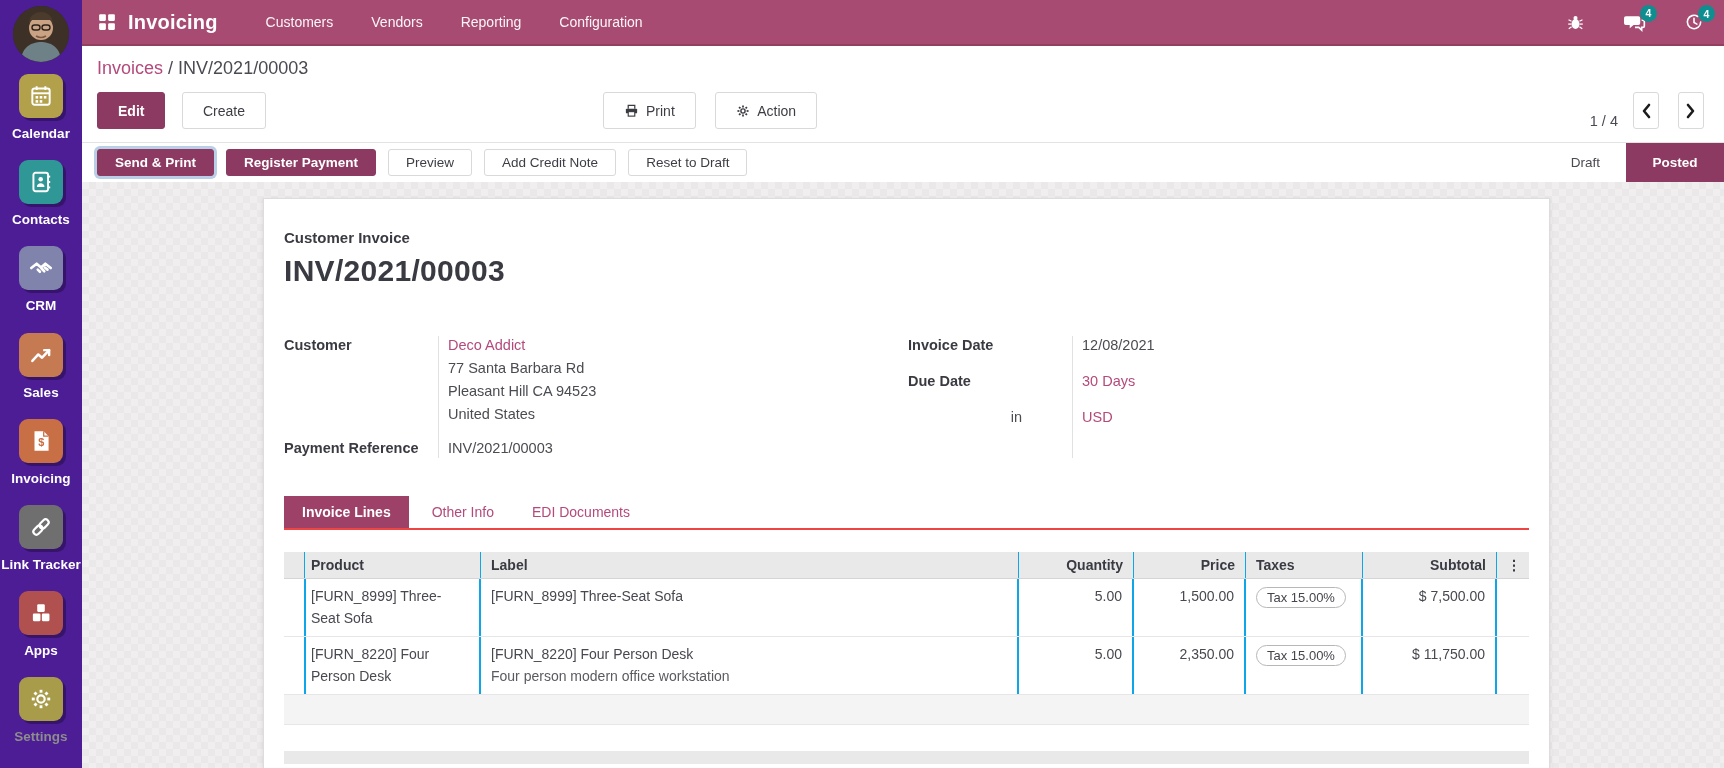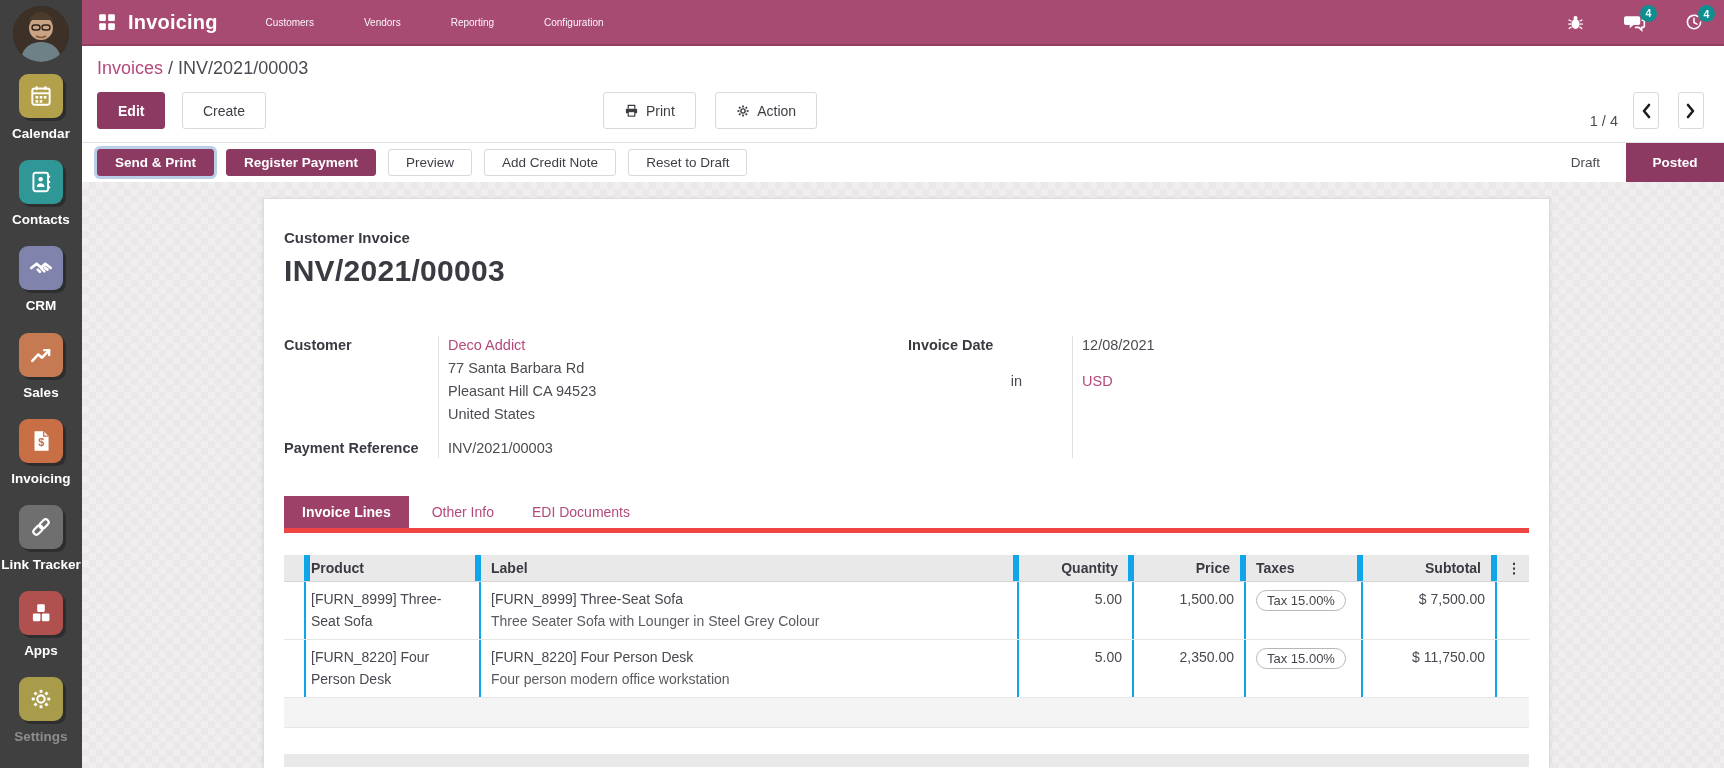--- a/index.html
+++ b/index.html
@@ -6,21 +6,21 @@
   html,body { margin:0; padding:0; }
   body {
     width:1724px; height:768px; overflow:hidden;
     font-family:"Liberation Sans", sans-serif;
     color:#44454d; background:#fff;
   }
   .app { display:flex; height:100%; }
 
   
   .asidebar {
-    width:82px; flex-shrink:0; background:#404040;
+    width:82px; flex-shrink:0; background:#4c1d95;
     display:flex; flex-direction:column; align-items:center;
     padding-top:6px; overflow:hidden;
   }
   .avatar { width:56px; height:56px; border-radius:50%; overflow:hidden; margin-bottom:12px; flex-shrink:0; background:#2a2a2a; cursor:pointer; }
   .side-item { display:flex; flex-direction:column; align-items:center; margin-bottom:18px; cursor:pointer; flex-shrink:0; }
   .tile {
     width:44px; height:44px; border-radius:9px;
     display:flex; align-items:center; justify-content:center;
     box-shadow:3px 3px 0 rgba(0,0,0,.28);
   }
@@ -30,21 +30,21 @@
   
   .main { flex:1; display:flex; flex-direction:column; min-width:0; }
 
   
   .navbar {
     height:46px; flex-shrink:0; background:#a84b72; border-bottom:2px solid #93405f;
     display:flex; align-items:center; padding:0 20px 0 16px; color:#fff;
   }
   .apps-grid { width:18px; height:18px; margin-right:12px; cursor:pointer; }
   .app-name { font-size:20px; font-weight:bold; letter-spacing:.2px; margin-right:48px; cursor:pointer; }
-  .nav-menu { display:flex; gap:50px; font-size:10px; }
+  .nav-menu { display:flex; gap:38px; font-size:14px; }
   .nav-menu span { cursor:pointer; opacity:.95; }
   .nav-right { margin-left:auto; display:flex; align-items:center; gap:38px; }
   .nav-ico { position:relative; cursor:pointer; display:flex; }
   .badge {
     position:absolute; top:-7px; right:-11px; min-width:17px; height:17px; border-radius:9px;
     background:#0f8e90; color:#fff; font-size:10.5px; font-weight:bold;
     display:flex; align-items:center; justify-content:center; padding:0 4px;
   }
 
   
@@ -109,30 +109,30 @@
   .fcol-left  .flabel { width:154px; }
   .fcol-right .flabel { width:164px; }
   .fvalue { padding-left:10px; color:#4b4c52; }
   .link { color:#b44a7c; cursor:pointer; }
   .frow + .frow { margin-top:11px; }
   .addr div { margin-top:0; }
   .fcol-right .frow + .frow { margin-top:13px; }
   .in-label { width:164px; text-align:right; padding-right:50px; color:#4b4c52; flex-shrink:0; }
 
   
-  .tabs { display:flex; align-items:flex-end; margin-top:36px; border-bottom:5px solid #ef4444; }
+  .tabs { display:flex; align-items:flex-end; margin-top:36px; border-bottom:2px solid #ef4444; }
   .tab { font-size:14px; padding:8px 15px; color:#b44a7c; cursor:pointer; }
   .tab.active { background:#9d4169; color:#fff; font-weight:bold; padding:8px 18px; }
   .tab + .tab { margin-left:8px; }
 
   
   .ltable { margin-top:22px; font-size:14px; }
   .trow { display:grid; grid-template-columns:17px 180px 538px 115px 112px 117px 134px 34px; }
   .thead { background:#e9e9e9; border-bottom:1px solid #d5d5d5; }
-  .thead .cell { font-weight:bold; color:#3a3b42; padding:5px 10px; border-right:6px solid #0ea5e9; }
+  .thead .cell { font-weight:bold; color:#3a3b42; padding:5px 10px; border-right:1px solid #0ea5e9; }
   .thead .cell:last-child { border-right:none; }
   .tbody-row { border-bottom:1px solid #e7e6e6; }
   .tbody-row .cell { padding:7px 10px; line-height:21.5px; border-right:2px solid #0ea5e9; color:#484950; }
   .tbody-row .cell:last-child { border-right:none; }
   .num { text-align:right; }
   .thead .subtotal-h { }
   .desc { color:#5a5b61; }
   .tax-pill {
     display:inline-block; border:1px solid #b7b7b7; border-radius:12px;
     padding:0px 10px; font-size:13px; color:#45464c; line-height:19px; margin-top:1px; background:#fff;
@@ -403,20 +403,24 @@
             </div>
           </div>
 
           <div class="fcol fcol-right">
             <div class="vline"></div>
             <div class="frow">
               <div class="flabel">Invoice Date</div>
               <div class="fvalue">12/08/2021</div>
             </div>
             <div class="frow">
+              <div class="flabel">Due Date</div>
+              <div class="fvalue link">30 Days</div>
+            </div>
+            <div class="frow">
               <div class="in-label">in</div>
               <div class="fvalue link">USD</div>
             </div>
           </div>
         </div>
 
         <div class="tabs">
           <div class="tab active">Invoice Lines</div>
           <div class="tab">Other Info</div>
           <div class="tab">EDI Documents</div>
@@ -432,21 +436,20 @@
             <div class="cell">Taxes</div>
             <div class="cell num subtotal-h">Subtotal</div>
             <div class="options-h">⋮</div>
           </div>
 
           <div class="trow tbody-row">
             <div class="cell"></div>
             <div class="cell">[FURN_8999] Three-Seat Sofa</div>
             <div class="cell">
               <div>[FURN_8999] Three-Seat Sofa</div>
-              <div class="desc">Three Seater Sofa with Lounger in Steel Grey Colour</div>
             </div>
             <div class="cell num">5.00</div>
             <div class="cell num">1,500.00</div>
             <div class="cell">
               <span class="tax-pill">Tax 15.00%</span>
             </div>
             <div class="cell num">$ 7,500.00</div>
             <div class="cell"></div>
           </div>
 

